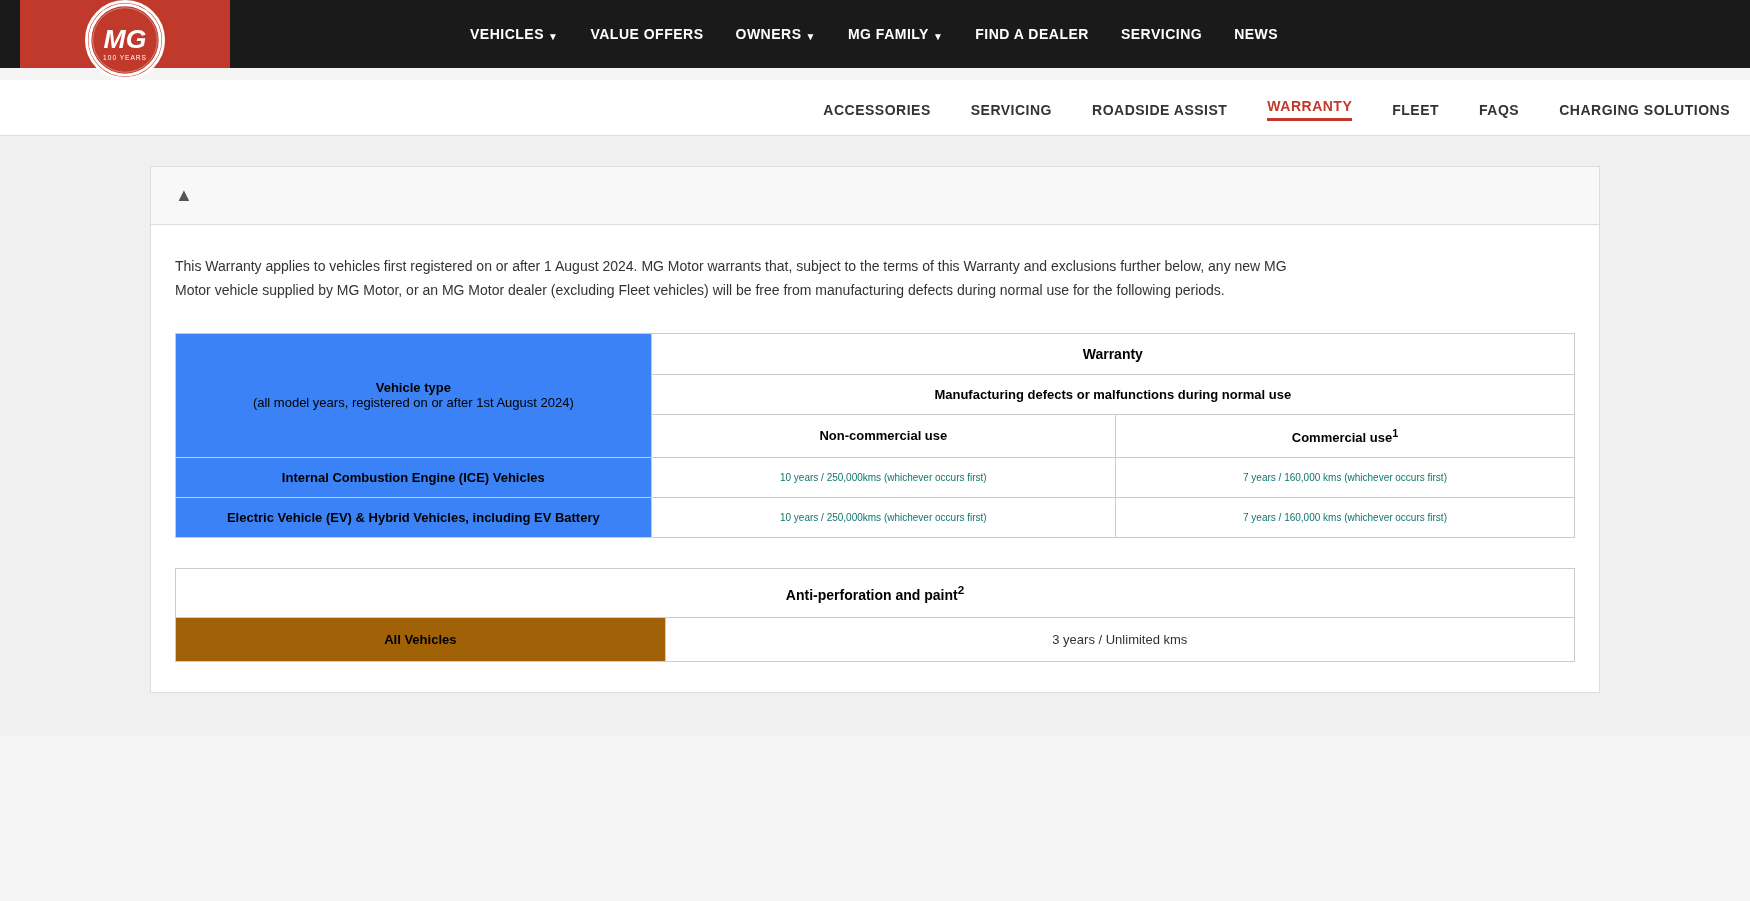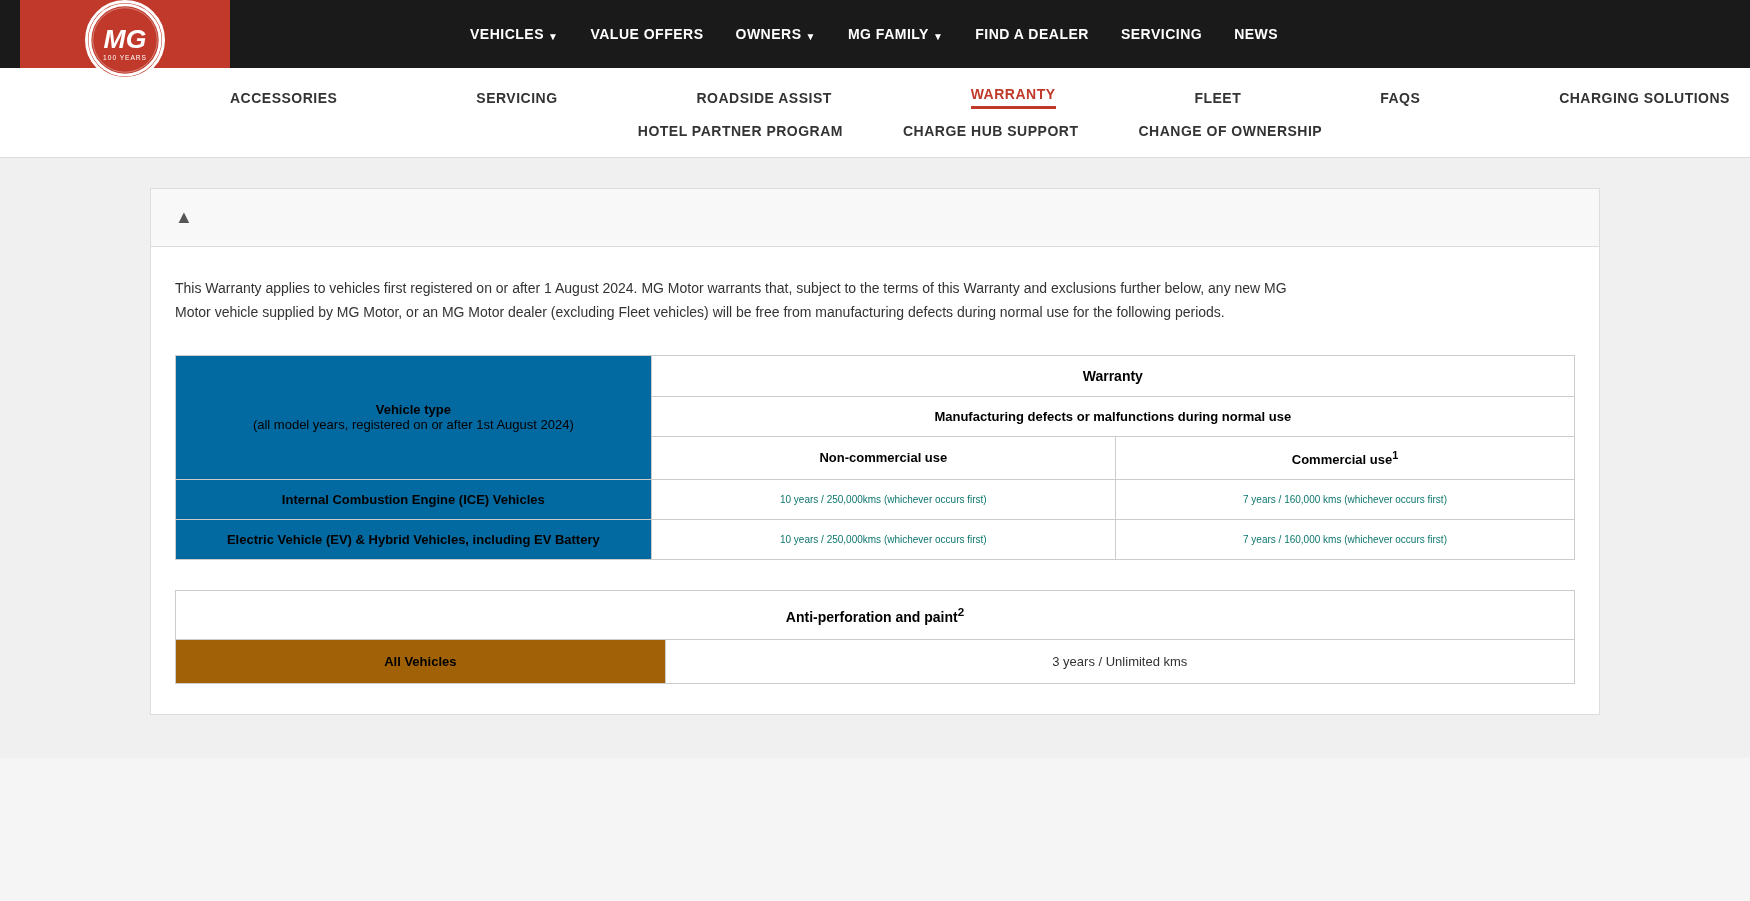--- a/index.html
+++ b/index.html
@@ -58,24 +58,25 @@
     }
 
     
     .secondary-nav {
       background: white;
       border-bottom: 1px solid #ddd;
     }
     .secondary-nav-row1 {
       display: flex;
       align-items: center;
-      justify-content: space-between;
+      justify-content: flex-end;
       gap: 40px;
       padding: 18px 20px 14px;
       padding-left: 230px;
+      margin-top: 12px;
     }
     .secondary-nav-row2 {
       display: flex;
       align-items: center;
       justify-content: center;
       gap: 60px;
       padding: 0 20px 18px;
       padding-left: 230px;
     }
     .sec-nav-item {
@@ -148,21 +149,21 @@
       border: 1px solid #ccc;
       padding: 12px 16px;
       text-align: center;
       font-size: 14px;
     }
     .warranty-table .vehicle-type-cell {
       text-align: center;
       vertical-align: middle;
       font-weight: 700;
       font-size: 13px;
-      background: #0369a1;
+      background: #3b82f6;
       width: 34%;
     }
     .warranty-table .header-warranty {
       background: white;
       font-weight: 700;
       font-size: 14px;
     }
     .warranty-table .header-defects {
       background: white;
       font-weight: 700;
@@ -274,25 +275,20 @@
   <div class="secondary-nav">
     <div class="secondary-nav-row1">
       <a class="sec-nav-item">ACCESSORIES</a>
       <a class="sec-nav-item">SERVICING</a>
       <a class="sec-nav-item">ROADSIDE ASSIST</a>
       <a class="sec-nav-item active">WARRANTY</a>
       <a class="sec-nav-item">FLEET</a>
       <a class="sec-nav-item">FAQS</a>
       <a class="sec-nav-item">CHARGING SOLUTIONS</a>
     </div>
-    <div class="secondary-nav-row2">
-      <a class="sec-nav-item">HOTEL PARTNER PROGRAM</a>
-      <a class="sec-nav-item">CHARGE HUB SUPPORT</a>
-      <a class="sec-nav-item">CHANGE OF OWNERSHIP</a>
-    </div>
   </div>
 
   <div class="main-content">
 
     <div class="accordion">
       <div class="accordion-header">
         <span class="accordion-arrow">▲</span>
       </div>
       <div class="accordion-body">
         <p class="warranty-intro">This Warranty applies to vehicles first registered on or after 1 August 2024. MG Motor warrants that, subject to the terms of this Warranty and exclusions further below, any new MG Motor vehicle supplied by MG Motor, or an MG Motor dealer (excluding Fleet vehicles) will be free from manufacturing defects during normal use for the following periods.</p>

